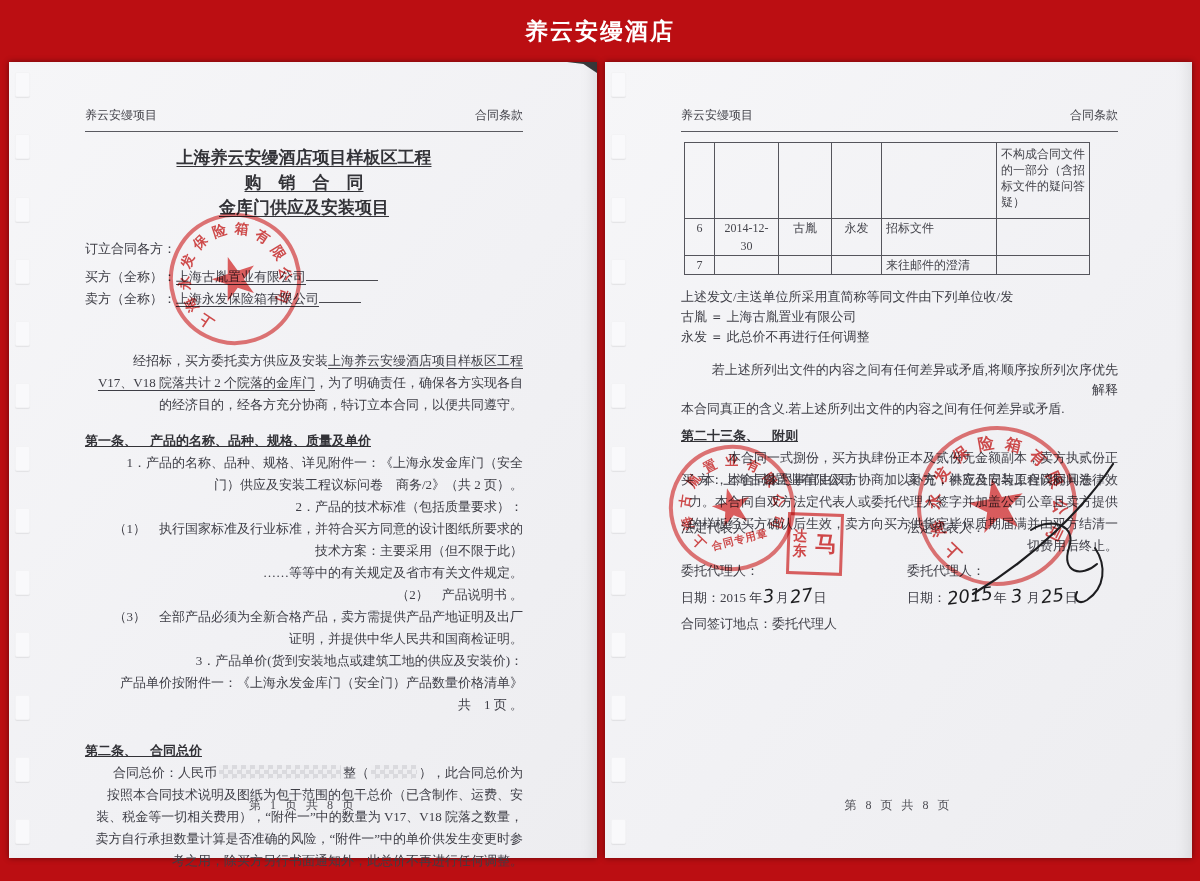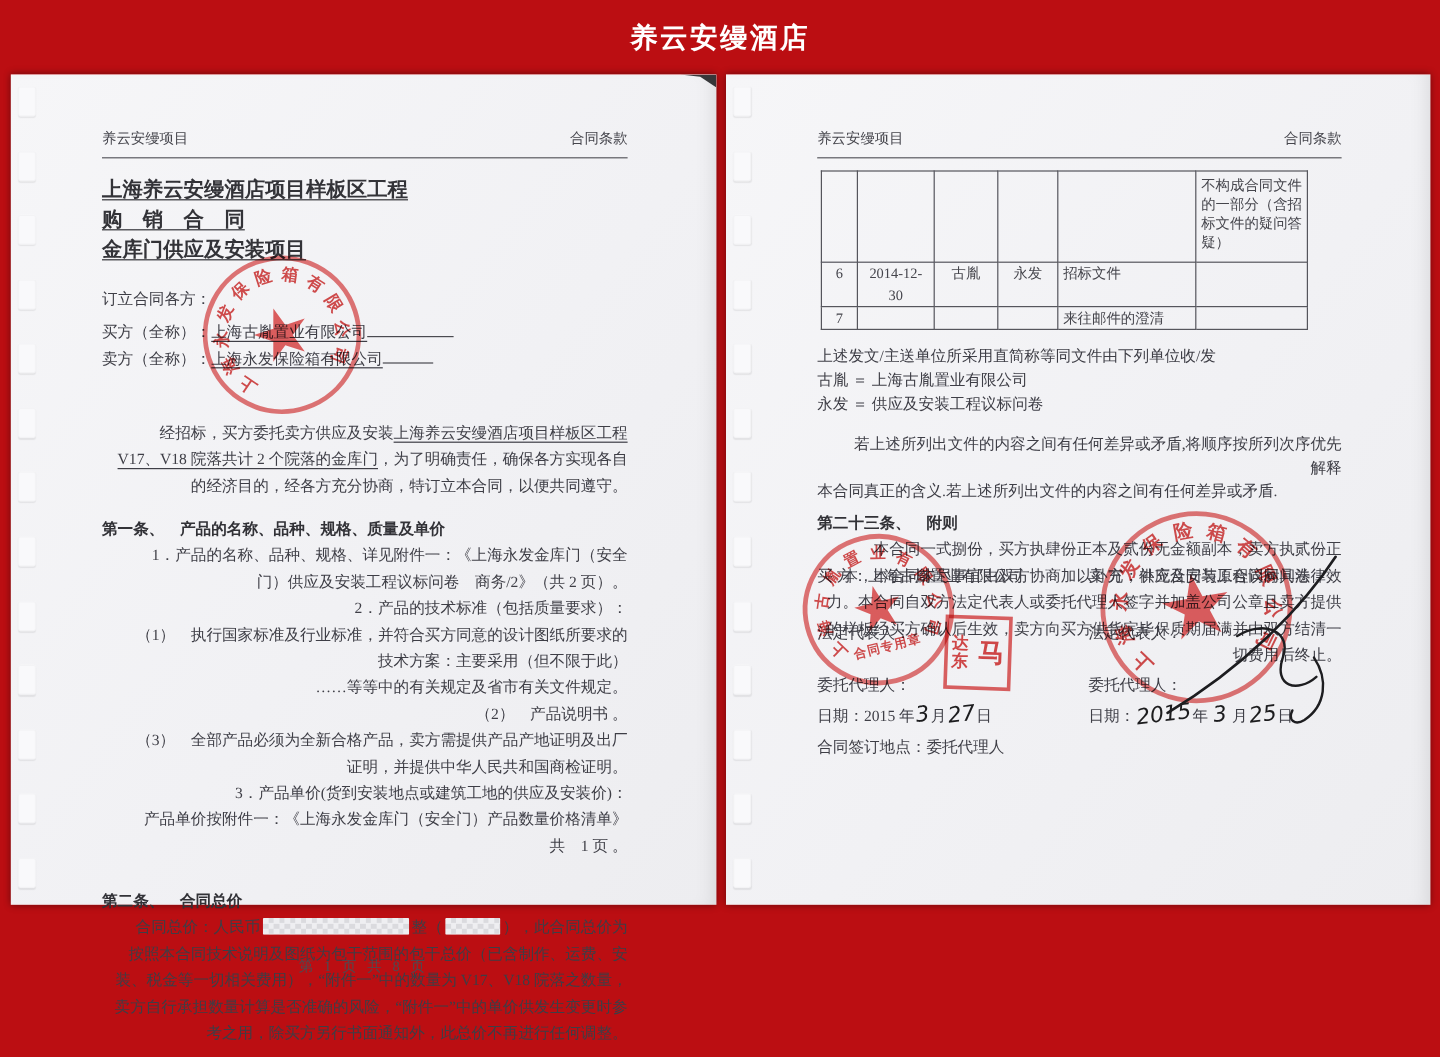--- a/index.html
+++ b/index.html
@@ -8,45 +8,45 @@
     background:#bb0e12;
     font-family:"Liberation Serif","DejaVu Serif",serif;
   }
   .banner{
     position:absolute;top:0;left:0;right:0;height:62px;
     display:flex;align-items:center;justify-content:center;
     color:#ffffff;font-size:23px;font-weight:bold;letter-spacing:2px;
     font-family:"Liberation Sans","DejaVu Sans",sans-serif;
   }
   .page{
-    position:absolute;top:62px;height:692px;
+    position:absolute;top:62px;height:796px;
     background:linear-gradient(128deg,#f6f6f8 0%,#f1f1f4 55%,#ededf0 100%);
     box-shadow:0 0 6px rgba(0,0,0,.45), inset -12px 0 16px -10px rgba(0,0,0,.10);
     color:#3e3e46;font-size:13px;line-height:22px;
   }
   .page1{left:9px;width:588px;}
   .page2{left:605px;width:587px;}
   .corner-mark{
     position:absolute;top:0;right:0;width:30px;height:11px;background:#17171a;
     clip-path:polygon(0 0,100% 0,100% 100%,55% 18%);opacity:.85;
   }
   .binds{position:absolute;left:6px;top:10px;bottom:14px;width:18px;
     display:flex;flex-direction:column;justify-content:space-between;}
   .bind-mark{width:15px;height:25px;border-radius:2px;background:#f9f9fb;
     box-shadow:0 1px 1px rgba(0,0,0,.07), inset 0 0 0 1px rgba(0,0,0,.025);}
   .inner{padding:42px 74px 0 76px;position:relative;}
   .doc-header{display:flex;justify-content:space-between;font-size:12px;
     border-bottom:1px solid #5a5a60;padding-bottom:5px;color:#45454c;}
-  .title-block{margin-top:13px;font-weight:bold;font-size:17px;
+  .title-block{text-align:center;margin-top:13px;font-weight:bold;font-size:17px;
     line-height:25px;color:#333338;}
   .u{text-decoration:underline;text-underline-offset:3px;}
   .line-ext{display:inline-block;border-bottom:1px solid #4a4a50;height:13px;vertical-align:baseline;}
   .para{text-align:justify;}
   .ind{text-indent:2em;text-align:right;}
-  .bold{font-weight:bold;color:#323237;}
+  .bold{font-weight:bold;color:#323237;text-decoration:underline;}
   .mt6{margin-top:6px;}.mt14{margin-top:14px;}.mt18{margin-top:18px;}
   .mosaic{display:inline-block;height:14px;vertical-align:-2px;margin:0 2px;
     background-image:conic-gradient(#dadade 25%,#eeeef1 0 50%,#dadade 0 75%,#eeeef1 0);
     background-size:9px 9px;border-radius:1px;}
   .pg-footer{position:absolute;top:732px;left:0;right:0;text-align:center;
     font-size:12px;letter-spacing:3px;color:#4c4c53;}
   
   .reg-table{border-collapse:collapse;margin:10px 0 0 3px;table-layout:fixed;font-family:Liberation Serif, serif;}
   .reg-table td{border:1px solid #55555c;font-size:12px;padding:0 4px;
     vertical-align:top;color:#45454c;overflow:hidden;}
@@ -232,21 +232,21 @@
         <td class="c-center"></td>
         <td>来往邮件的澄清</td>
         <td></td>
       </tr>
     </tbody>
       </table>
 
     <div class="abbrev">
       <div>上述发文/主送单位所采用直简称等同文件由下列单位收/发</div>
       <div>古胤 ＝ 上海古胤置业有限公司</div>
-      <div>永发 ＝ 供应及安装工程议标问卷</div>
+      <div>永发 ＝ 此总价不再进行任何调整</div>
     </div>
 
     <div class="order-para ind" style="margin-top:13px">若上述所列出文件的内容之间有任何差异或矛盾,将顺序按所列次序优先解释</div>
     <div class="order-para" style="margin-top:0">本合同真正的含义.若上述所列出文件的内容之间有任何差异或矛盾.</div>
 
     <div class="bold mt6">
       <span>第二十三条、</span>　<span>附则</span>
     </div>
     <div class="para ind">本合同一式捌份，买方执肆份正本及贰份无金额副本，卖方执贰份正本，本合同未尽事宜由双方协商加以补充，补充合同与原合同同具法律效力。本合同自双方法定代表人或委托代理人签字并加盖公司公章且卖方提供的样板经买方确认后生效，卖方向买方供货完毕保质期届满并由双方结清一切费用后终止。</div>
   </div>
@@ -319,13 +319,14 @@
       </div>
     <span class="star">★</span>
   </div>
 
   <svg class="signature-svg" width="220" height="170" style="left:330px;top:390px">
     <path d="M178,12 C150,55 100,105 38,142" stroke="#1d1d20" stroke-width="2.2" fill="none" stroke-linecap="round"></path>
     <path d="M96,78 C118,64 142,74 134,96 C126,120 146,126 162,112" stroke="#1d1d20" stroke-width="2" fill="none" stroke-linecap="round"></path>
     <path d="M160,96 C172,114 170,136 152,148 C144,153 138,148 142,140" stroke="#1d1d20" stroke-width="2" fill="none" stroke-linecap="round"></path>
   </svg>
 
+  <div class="pg-footer">第 8 页 共 8 页</div>
 </div>
 
 </body></html>

